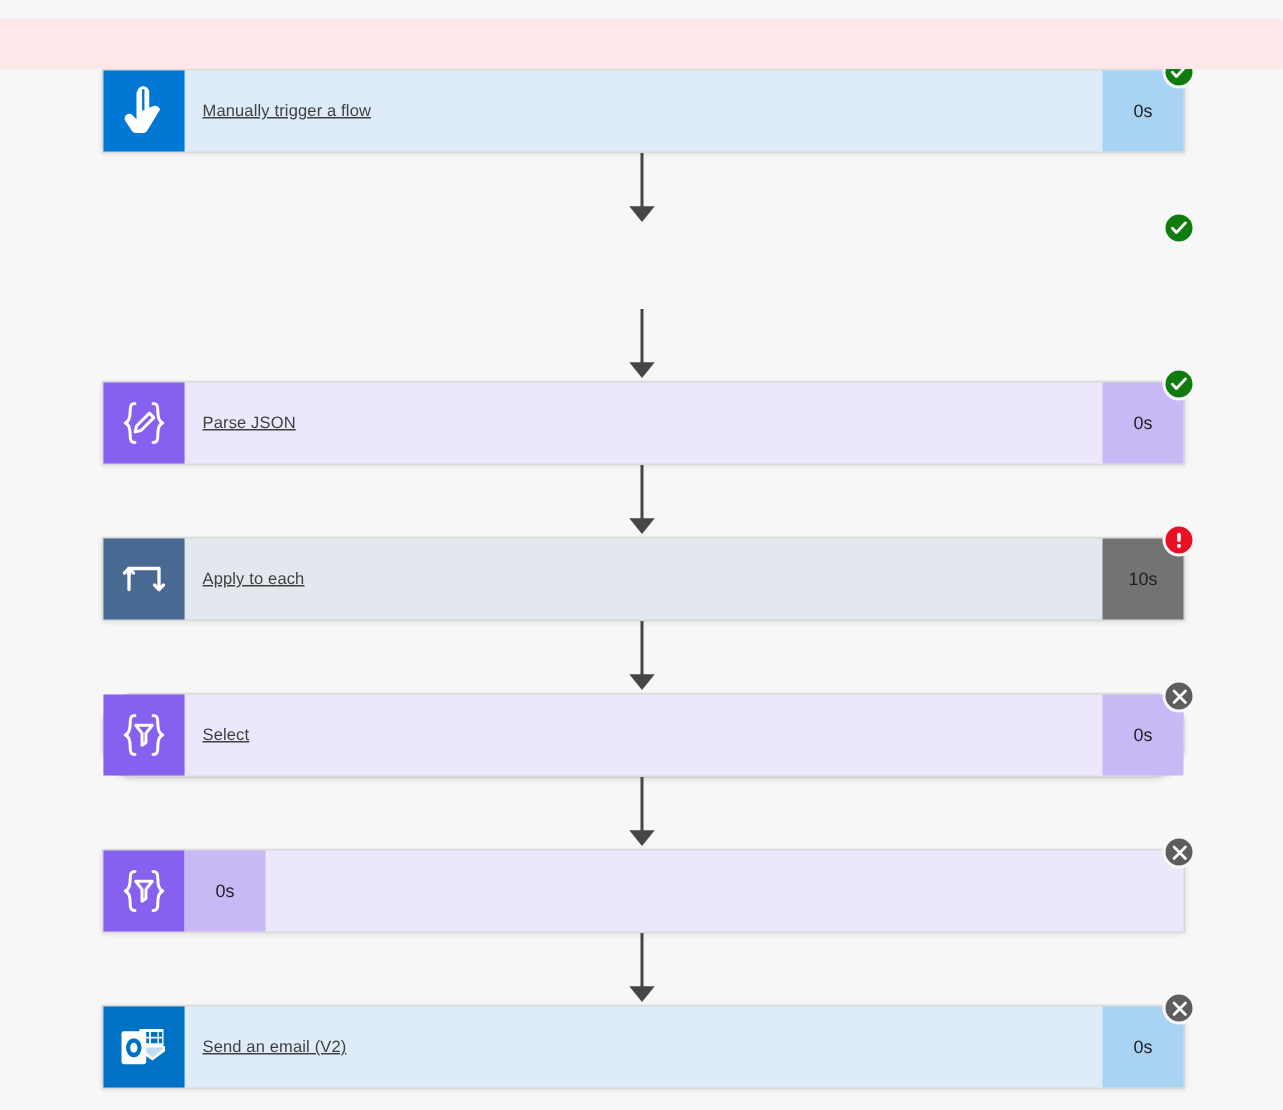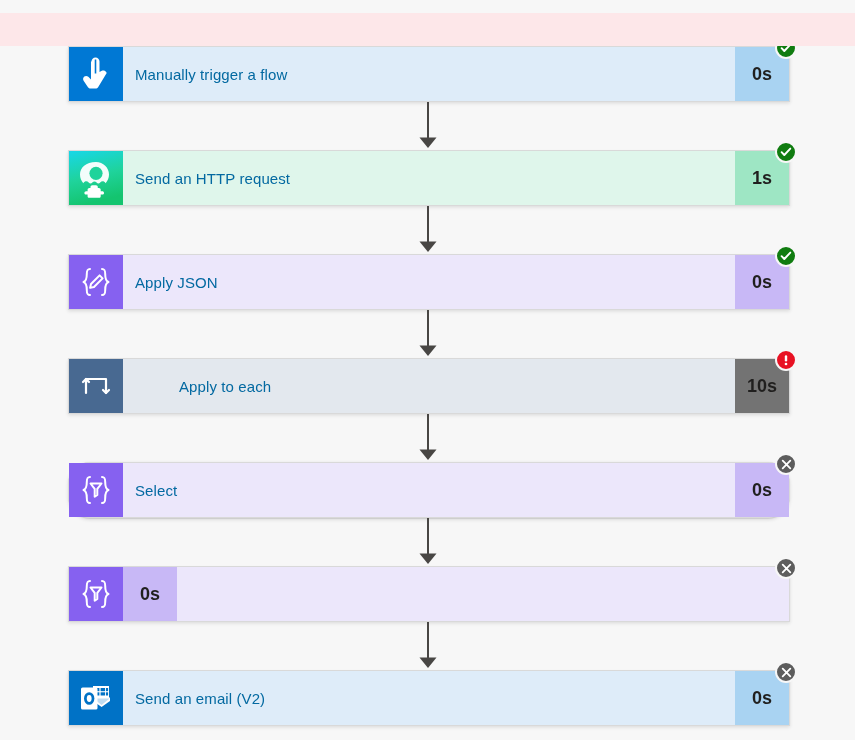--- a/index.html
+++ b/index.html
@@ -59,35 +59,35 @@
     display: flex;
     align-items: center;
     justify-content: center;
     overflow: hidden;
   }
   .node-title {
     flex: 1 1 auto;
     display: flex;
     align-items: center;
     padding-left: 12px;
-    font-size: 15px;
-    color: #0369a1;
+    font-size: 11px;
+    color: #404040;
     letter-spacing: 0.1px;
     white-space: nowrap;
     overflow: hidden;
+    text-decoration: underline;
   }
   .node-duration {
     width: 54px;
     min-width: 54px;
     display: flex;
     align-items: center;
     justify-content: center;
-    font-size: 18px;
+    font-size: 12px;
     color: #201f1e;
-    font-weight: bold;
   }
   
   .status-badge {
     position: absolute;
     width: 22px;
     height: 22px;
     border-radius: 50%;
     right: 58px;
     top: -9px;
     display: flex;
@@ -160,42 +160,20 @@
           </svg>
         </div>
       </div>
       <div class="connector">
         <svg width="46" height="48" viewBox="0 0 46 48">
             <path d="M23 0v38" stroke="#484644" stroke-width="2" fill="none"></path>
             <path d="M23 46l-8.5-10.5h17z" fill="#484644"></path>
           </svg>
       </div>
       <div class="node-wrap">
-        <div class="node" style="background: rgb(223, 246, 235);">
-          <div class="node-icon" style="background: rgb(25, 201, 138);">
-            <svg width="54" height="54" viewBox="0 0 54 54" aria-hidden="true">
-            <defs>
-                <linearGradient id="gcc" x1="0" y1="0" x2="0.25" y2="1">
-              <stop offset="0" stop-color="#18d7e8"></stop>
-              <stop offset="0.55" stop-color="#1fd39b"></stop>
-              <stop offset="1" stop-color="#14c46f"></stop>
-            </linearGradient>
-              </defs>
-            <rect width="54" height="54" fill="url(#gcc)"></rect>
-
-      <g fill="#ffffff">
-        <path d="M27 11c7.2 0 13 5.6 13 12.6 0 3.3-1.3 6.3-3.4 8.6-1.5-2.4-3.9-2.5-5.4-.6-1.1 1.3-2.6 1.3-3.6 0-1.2-1.5-3.1-1.5-4.3 0-1 1.3-2.5 1.3-3.6 0-1.5-1.9-3.9-1.8-5.4.6-2.1-2.3-3.3-5.3-3.3-8.6C11 16.6 16.8 11 27 11z" opacity="0.95"></path>
-        <circle cx="27" cy="22.3" r="6.6" fill="#1fd39b"></circle>
-        <path d="M27 34.2c1 0 1.8.8 1.8 1.8 0 .5-.2.8.1 1 .3.2.6-.1 1-.1 1 0 1.8.8 1.8 1.8v1.5h1.6c.9 0 1.7.7 1.7 1.7s-.8 1.7-1.7 1.7h-1.6v1.6c0 .9-.7 1.6-1.6 1.6h-9.9c-.9 0-1.6-.7-1.6-1.6v-1.6h-1.5c-1 0-1.7-.8-1.7-1.7s.7-1.7 1.7-1.7h1.5v-1.5c0-1 .8-1.8 1.8-1.8.4 0 .7.3 1 .1.3-.2.1-.5.1-1 0-1 .8-1.8 1.8-1.8z"></path>
-      </g>
-          </svg>
-          </div>
-          <div class="node-title">Send an HTTP request</div>
-          <div class="node-duration" style="background: rgb(158, 230, 196);">1s</div>
-        </div>
         <div class="status-badge badge-succeeded" title="Succeeded" style="background: rgb(16, 124, 16);">
           <svg width="12" height="12" viewBox="0 0 12 12">
             <path d="M1.6 6.2l2.7 2.8 6-6.4" fill="none" stroke="#fff" stroke-width="1.9" stroke-linecap="round" stroke-linejoin="round"></path>
           </svg>
         </div>
       </div>
       <div class="connector">
         <svg width="46" height="48" viewBox="0 0 46 48">
             <path d="M23 0v38" stroke="#484644" stroke-width="2" fill="none"></path>
             <path d="M23 46l-8.5-10.5h17z" fill="#484644"></path>
@@ -208,37 +186,37 @@
             <defs></defs>
             <rect width="54" height="54" fill="#8661f0"></rect>
 
       <g fill="none" stroke="#ffffff" stroke-width="2" stroke-linecap="round" stroke-linejoin="round">
         <path d="M21 14c-3 0-3.2 2-3.2 5s-.2 7-3.3 8c3.1 1 3.3 5 3.3 8s.2 5 3.2 5"></path>
         <path d="M33 14c3 0 3.2 2 3.2 5s.2 7 3.3 8c-3.1 1-3.3 5-3.3 8s-.2 5-3.2 5"></path>
         <path d="M30.6 20.4l3 3-8.6 8.6-3.9.9.9-3.9 8.6-8.6z"></path>
       </g>
           </svg>
           </div>
-          <div class="node-title">Apply JSON</div>
+          <div class="node-title">Parse JSON</div>
           <div class="node-duration" style="background: rgb(200, 184, 246);">0s</div>
         </div>
         <div class="status-badge badge-succeeded" title="Succeeded" style="background: rgb(16, 124, 16);">
           <svg width="12" height="12" viewBox="0 0 12 12">
             <path d="M1.6 6.2l2.7 2.8 6-6.4" fill="none" stroke="#fff" stroke-width="1.9" stroke-linecap="round" stroke-linejoin="round"></path>
           </svg>
         </div>
       </div>
       <div class="connector">
         <svg width="46" height="48" viewBox="0 0 46 48">
             <path d="M23 0v38" stroke="#484644" stroke-width="2" fill="none"></path>
             <path d="M23 46l-8.5-10.5h17z" fill="#484644"></path>
           </svg>
       </div>
       <div class="node-wrap">
-        <div class="node" style="background: rgb(227, 232, 238); gap: 44px;">
+        <div class="node" style="background: rgb(227, 232, 238);">
           <div class="node-icon" style="background: rgb(72, 105, 145);">
             <svg width="54" height="54" viewBox="0 0 54 54" aria-hidden="true">
             <defs></defs>
             <rect width="54" height="54" fill="#486991"></rect>
 
       <g fill="none" stroke="#ffffff" stroke-width="2.2" stroke-linecap="round" stroke-linejoin="round">
         <path d="M17 34V20h20v14"></path>
         <path d="M17 24v-4"></path>
         <path d="M14 23l3-3 3 3"></path>
         <path d="M34 31l3 3 3-3"></path>

